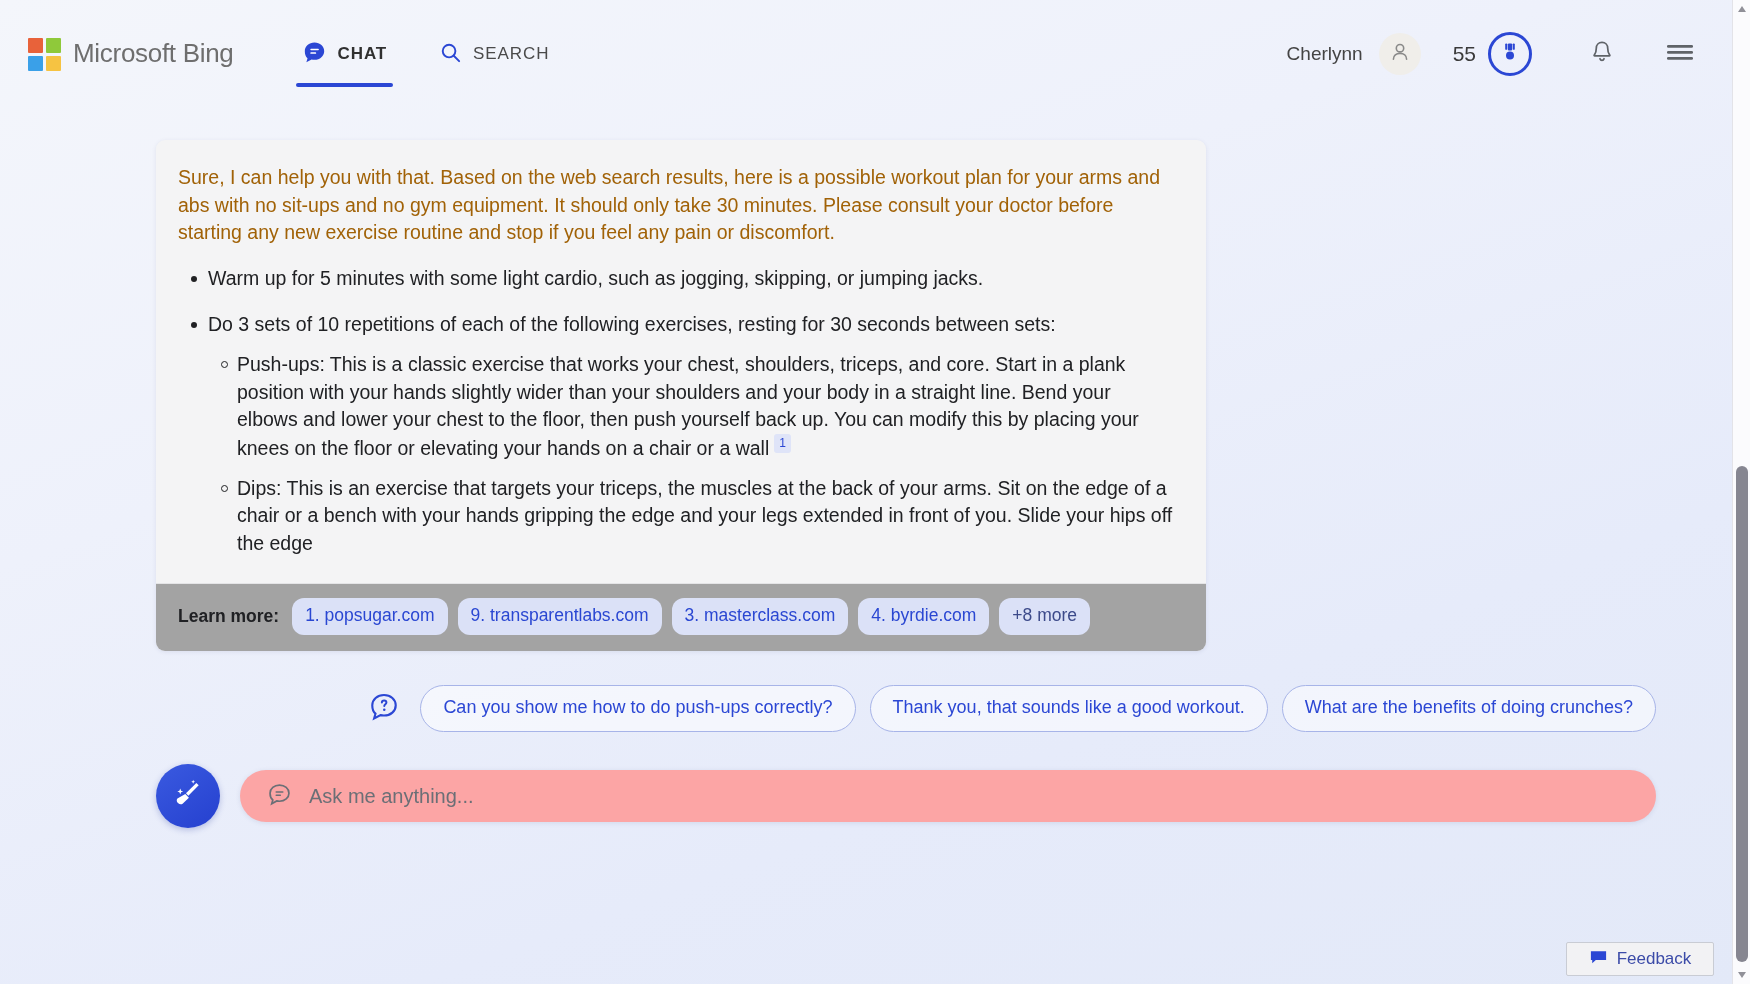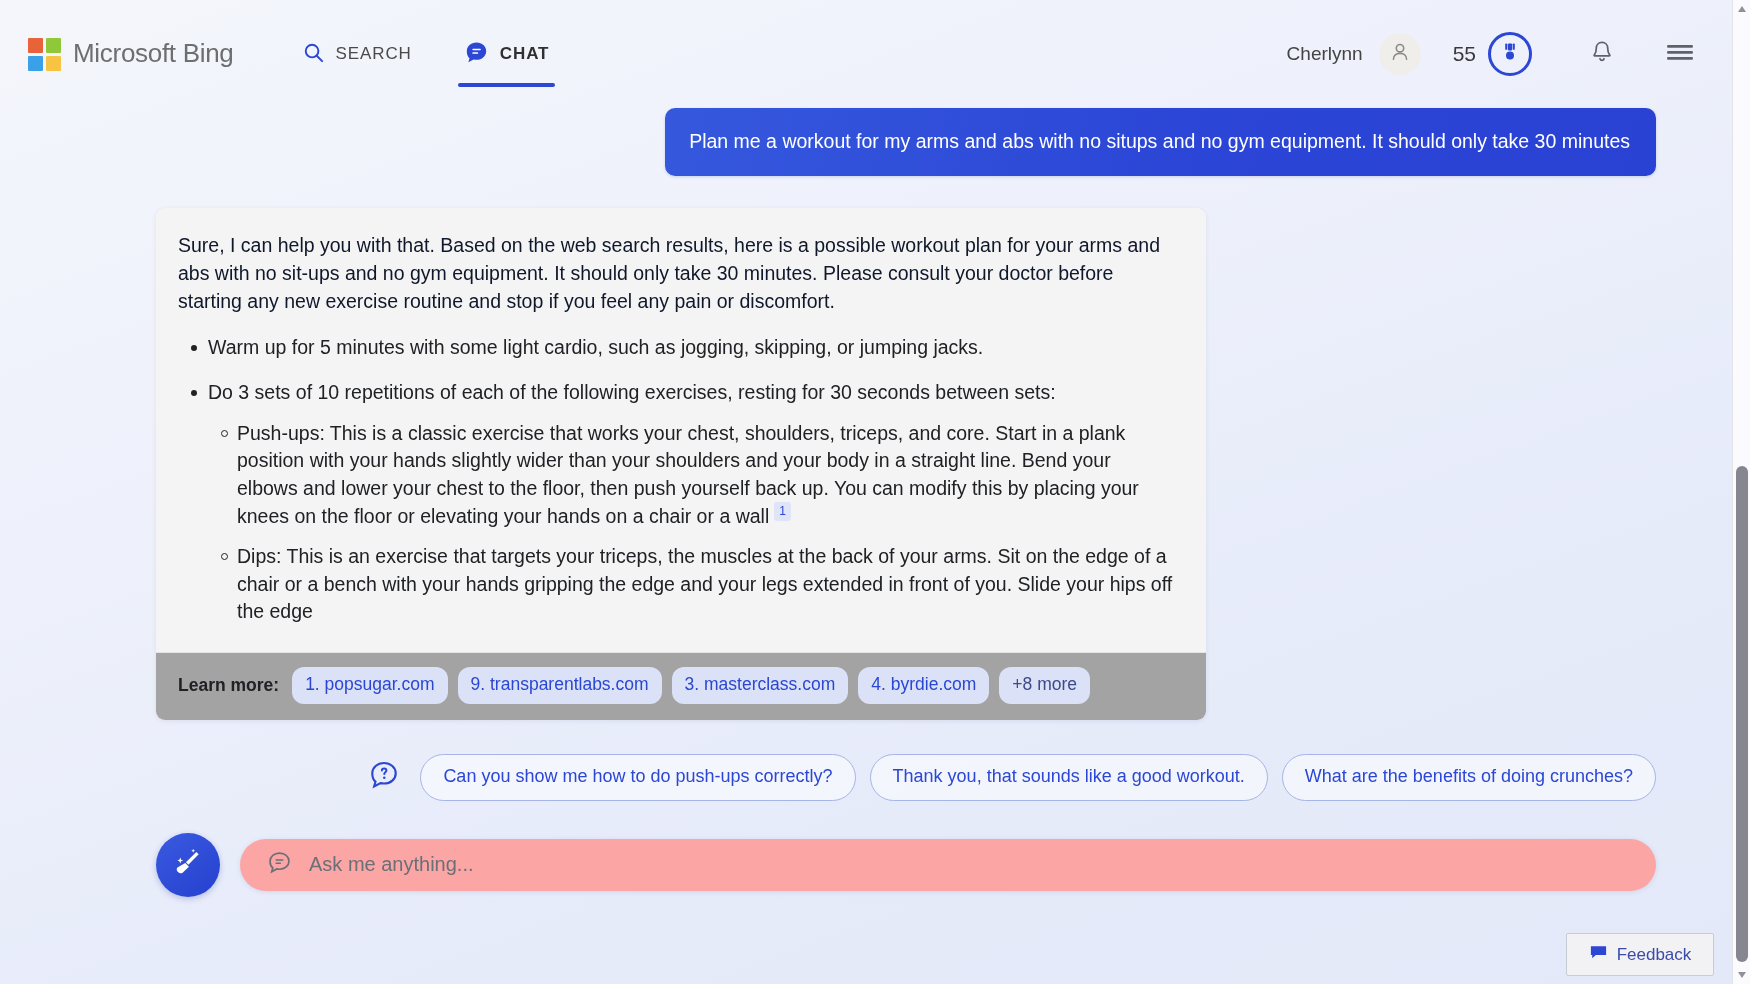--- a/index.html
+++ b/index.html
@@ -155,21 +155,21 @@
     background: #f4f4f5;
     border-radius: 9px;
     box-shadow: 0 1px 4px rgba(60,70,120,.10);
     overflow: hidden;
   }
   .answer-body { padding: 24px 30px 26px 22px; }
 
   .answer-card p.intro {
     font-size: 19.5px;
     line-height: 1.42;
-    color: #0f172a;
+    color: #a16207;
   }
 
   ul.lvl1 { list-style: none; margin-top: 18px; }
   ul.lvl1 > li.b1 {
     position: relative;
     padding-left: 30px;
     font-size: 19.5px;
     line-height: 1.42;
     color: #202124;
     margin-top: 18px;
@@ -308,21 +308,21 @@
     background: transparent;
   }
   .input-shell input::placeholder { color: #6b6f76; }
 
   
   .feedback-btn {
     position: absolute;
     right: 36px;
     bottom: 8px;
     width: 148px;
-    height: 43px;
+    height: 34px;
     background: #f2f2f4;
     border: 1px solid #c9ccd4;
     border-radius: 2px;
     display: flex;
     align-items: center;
     justify-content: center;
     gap: 9px;
     cursor: pointer;
     z-index: 30;
   }
@@ -361,42 +361,42 @@
     <div class="ms-squares">
       <i style="background:#e8623a"></i>
       <i style="background:#8fc93a"></i>
       <i style="background:#3aa0e8"></i>
       <i style="background:#f6c342"></i>
     </div>
     <div class="ms-wordmark">Microsoft Bing</div>
   </div>
 
   <div class="nav-tabs">
-
-    <div class="nav-tab">
-      <span>
-        <svg width="23" height="23" viewBox="0 0 24 24" fill="none">
-          <circle cx="10.5" cy="10.5" r="6.6" stroke="#2b47d4" stroke-width="2"></circle>
-          <line x1="15.4" y1="15.4" x2="21" y2="21" stroke="#2b47d4" stroke-width="2" stroke-linecap="round"></line>
-        </svg>
-      </span>
-      <span class="tab-label">SEARCH</span>
-    </div>
 
     <div class="nav-tab active">
       <span>
         <svg width="25" height="25" viewBox="0 0 24 24">
           <path d="M12 2.4c5.3 0 9.3 3.6 9.3 8.3 0 4.6-4 8.3-9.3 8.3-1 0-1.9-.1-2.8-.35L4.2 21.3l1.1-3.9C3.5 15.9 2.7 13.7 2.7 10.7c0-4.7 4-8.3 9.3-8.3z" fill="#2b47d4"></path>
           <rect x="8" y="8.4" width="8.2" height="1.5" rx="0.7" fill="#ffffff"></rect>
           <rect x="8" y="11.8" width="5.6" height="1.5" rx="0.7" fill="#ffffff"></rect>
         </svg>
       </span>
       <span class="tab-label">CHAT</span>
     </div>
 
+    <div class="nav-tab">
+      <span>
+        <svg width="23" height="23" viewBox="0 0 24 24" fill="none">
+          <circle cx="10.5" cy="10.5" r="6.6" stroke="#2b47d4" stroke-width="2"></circle>
+          <line x1="15.4" y1="15.4" x2="21" y2="21" stroke="#2b47d4" stroke-width="2" stroke-linecap="round"></line>
+        </svg>
+      </span>
+      <span class="tab-label">SEARCH</span>
+    </div>
+
   </div>
 
   <div class="header-right">
 
     <div class="user-name">Cherlynn</div>
 
     <div class="avatar-chip">
       <span>
         <svg width="24" height="24" viewBox="0 0 24 24" fill="none">
           <circle cx="12" cy="8.2" r="3.7" stroke="#8a8a8a" stroke-width="1.6"></circle>
@@ -436,23 +436,20 @@
         </svg>
       </span>
     </div>
 
   </div>
 </div>
 
 <div class="chat-scroll">
   <div class="chat-inner">
 
-    <div class="user-row">
-      <div class="user-bubble">Plan me a workout for my arms and abs with no situps and no gym equipment. It should only take 30 minutes</div>
-    </div>
 
     <div class="answer-wrap">
       <div class="answer-card">
 
         <div class="answer-body">
           <p class="intro">Sure, I can help you with that. Based on the web search results, here is a possible workout plan for your arms and abs with no sit-ups and no gym equipment. It should only take 30 minutes. Please consult your doctor before starting any new exercise routine and stop if you feel any pain or discomfort.</p>
 
           <ul class="lvl1">
 
             <li class="b1">

